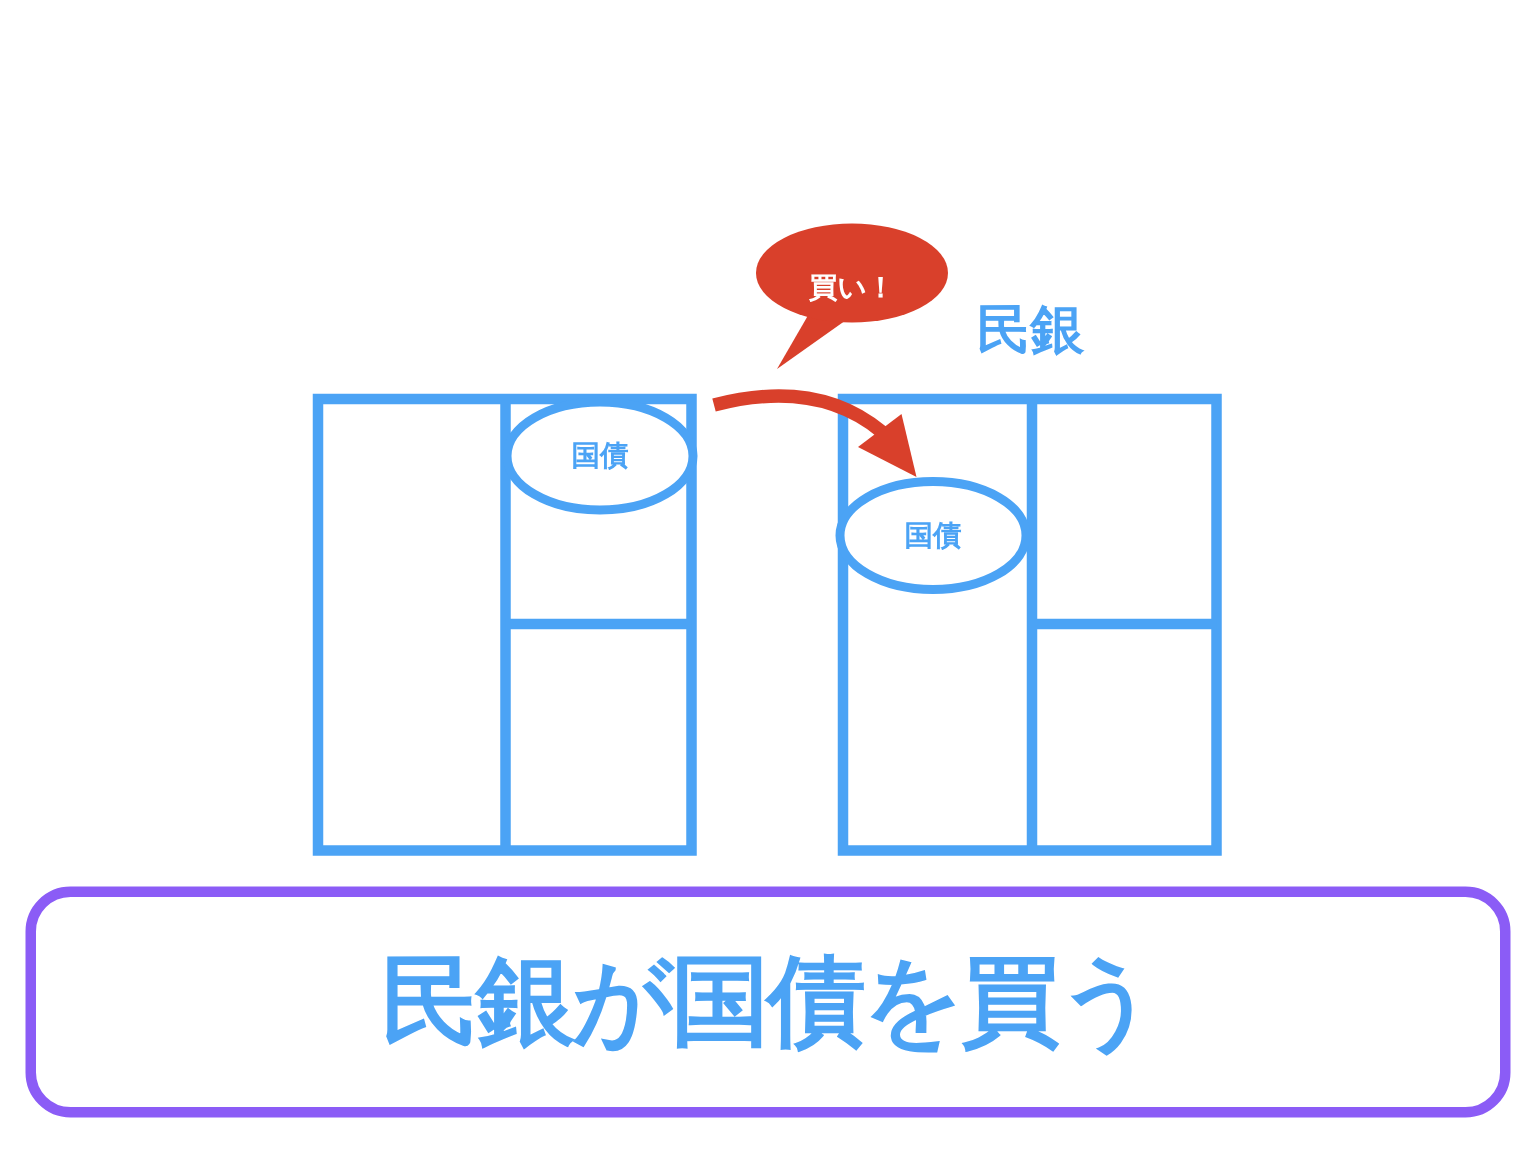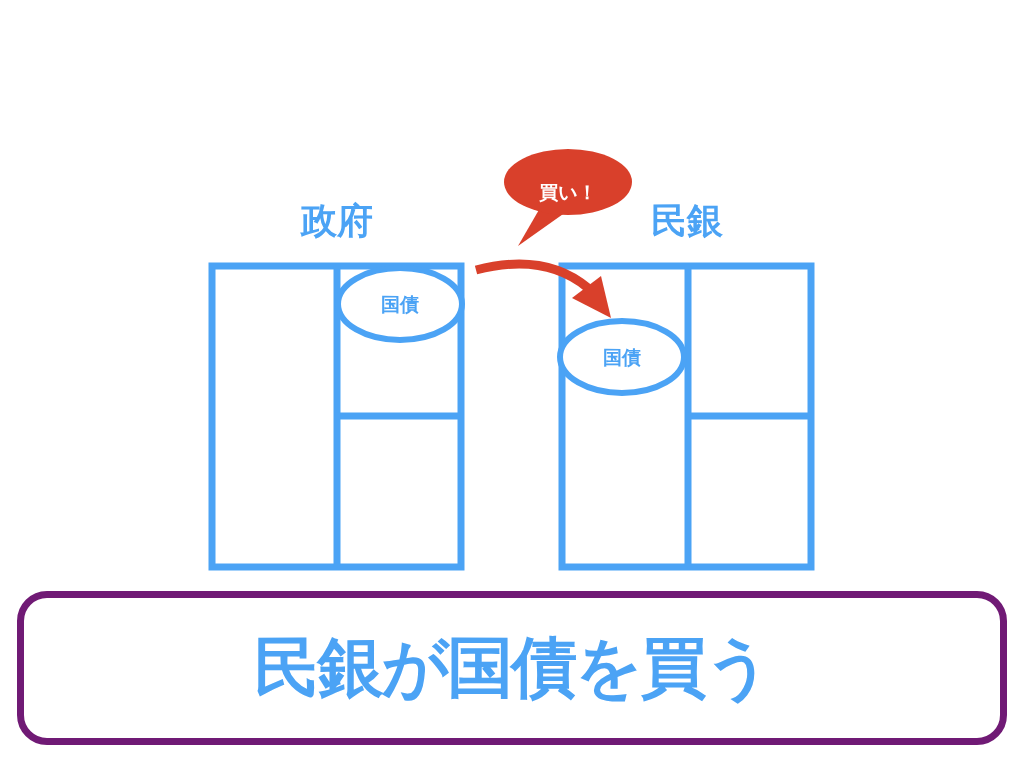--- a/index.html
+++ b/index.html
@@ -49,21 +49,21 @@
       width: 120px;
       text-align: center;
       white-space: nowrap;
     }
     .caption-box {
       position: absolute;
       left: 17px;
       top: 591px;
       width: 976px;
       height: 140px;
-      border: 7px solid #701a75;
+      border: 7px solid #8b5cf6;
       border-radius: 30px;
       background: #ffffff;
       display: flex;
       align-items: center;
       justify-content: center;
     }
     .caption-text {
       color: #4ba3f5;
       font-weight: bold;
       font-size: 66px;
@@ -97,21 +97,20 @@
       <path d="M 540 208 L 518 246 L 566 212 Z" fill="#d9402b"></path>
       <ellipse cx="568" cy="182" rx="64" ry="33" fill="#d9402b"></ellipse>
     </g>
 
     <g>
       <path d="M 476 270 Q 545 252 588 288" fill="none" stroke="#d9402b" stroke-width="9" stroke-linecap="butt"></path>
       <path d="M 572 298 L 611 318 L 601 276 Z" fill="#d9402b"></path>
     </g>
   </svg>
 
-  <div class="label entity-title" style="left:237px; top:201px;">政府</div>
   <div class="label entity-title" style="left:587px; top:201px;">民銀</div>
 
   <div class="label bond-label" style="left:340px; top:290px;">国債</div>
   <div class="label bond-label" style="left:562px; top:343px;">国債</div>
 
   <div class="bubble-text" style="left:508px; top:180px;">買い！</div>
 
   <div class="caption-box">
     <span class="caption-text">民銀が国債を買う</span>
   </div>

